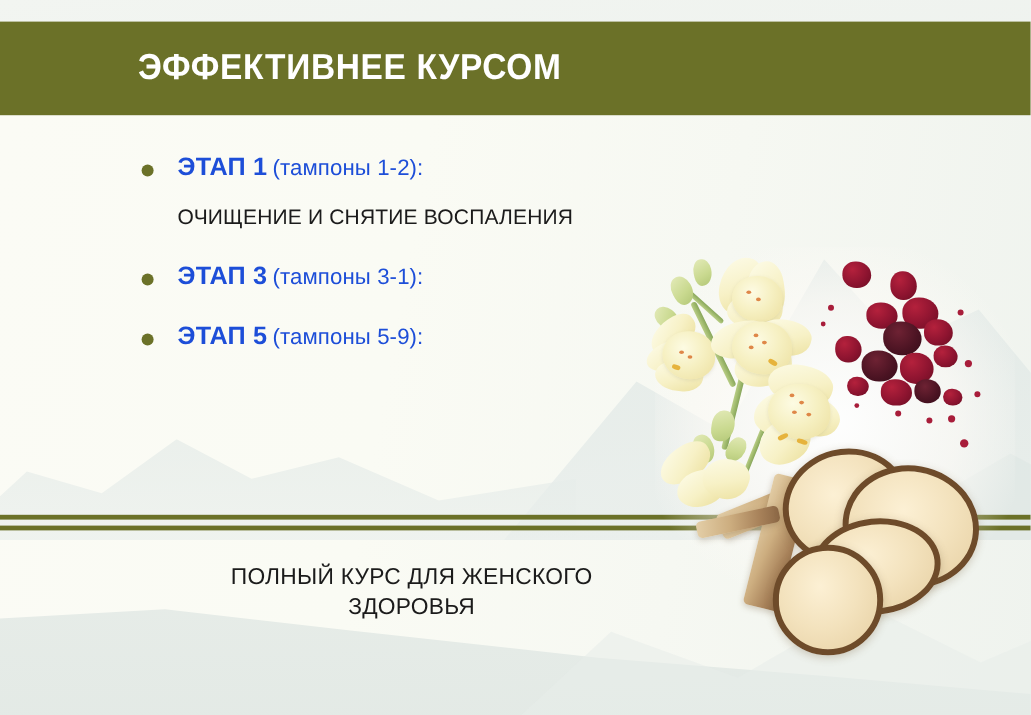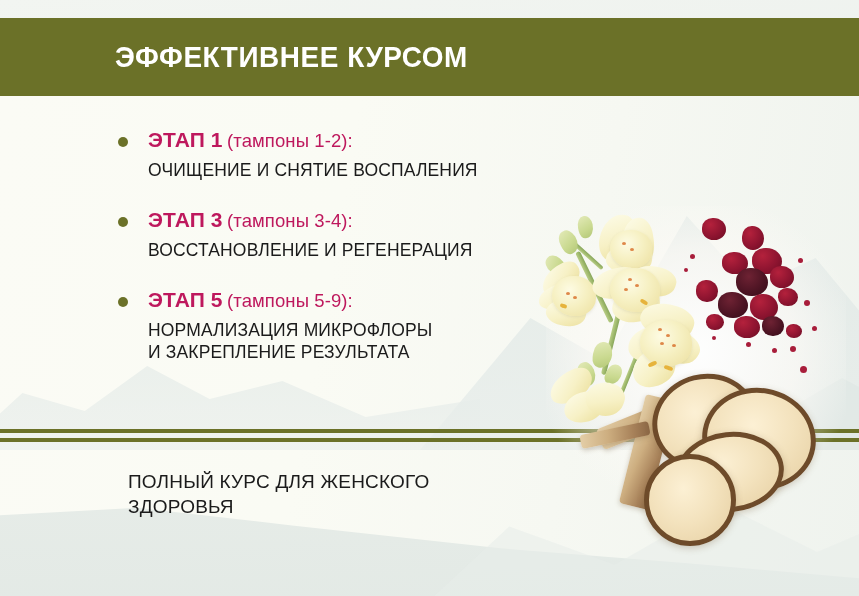--- a/index.html
+++ b/index.html
@@ -114,34 +114,34 @@
     left: 0;
     top: 9px;
     width: 10px;
     height: 10px;
     border-radius: 50%;
     background: #6b7128;
   }
   .stage-head {
     white-space: nowrap;
     line-height: 1.12;
-    color: #be185d;
+    color: #1d4ed8;
   }
   .stage-name {
     font-size: 21px;
     font-weight: bold;
     letter-spacing: .1px;
   }
   .stage-qty {
     font-size: 18.5px;
     font-weight: normal;
     letter-spacing: .1px;
   }
   .stage-desc {
-    margin-top: 7px;
+    margin-top: 18px;
     font-size: 17.5px;
     color: #1b1b1b;
     line-height: 1.28;
     letter-spacing: .15px;
     white-space: pre-line;
   }
 
   
   .divider {
     position: absolute;
@@ -174,20 +174,21 @@
     letter-spacing: .2px;
     line-height: 1.2;
   }
   .footer-sub {
     margin-top: 4px;
     font-size: 19px;
     color: #1b1b1b;
     letter-spacing: .2px;
     line-height: 1.3;
     white-space: pre-line;
+    text-align: center;
   }
 
   
   .botanical {
     position: absolute;
     left: 536px;
     top: 196px;
     width: 323px;
     height: 300px;
   }
@@ -285,32 +286,29 @@
       <span class="bullet"></span>
       <div class="stage-head">
         <span class="stage-name">ЭТАП 1</span><span> </span><span class="stage-qty">(тампоны 1-2):</span>
       </div>
       <div class="stage-desc">ОЧИЩЕНИЕ И СНЯТИЕ ВОСПАЛЕНИЯ</div>
     </div>
 
     <div class="stage">
       <span class="bullet"></span>
       <div class="stage-head">
-        <span class="stage-name">ЭТАП 3</span><span> </span><span class="stage-qty">(тампоны 3-4):</span>
+        <span class="stage-name">ЭТАП 3</span><span> </span><span class="stage-qty">(тампоны 3-1):</span>
       </div>
-      <div class="stage-desc">ВОССТАНОВЛЕНИЕ И РЕГЕНЕРАЦИЯ</div>
     </div>
 
     <div class="stage">
       <span class="bullet"></span>
       <div class="stage-head">
         <span class="stage-name">ЭТАП 5</span><span> </span><span class="stage-qty">(тампоны 5-9):</span>
       </div>
-      <div class="stage-desc">НОРМАЛИЗАЦИЯ МИКРОФЛОРЫ
-И ЗАКРЕПЛЕНИЕ РЕЗУЛЬТАТА</div>
     </div>
 
   </div>
 
   <div class="divider">
     <div class="rule r1"></div>
     <div class="rule r2"></div>
   </div>
 
   <div class="footer">

